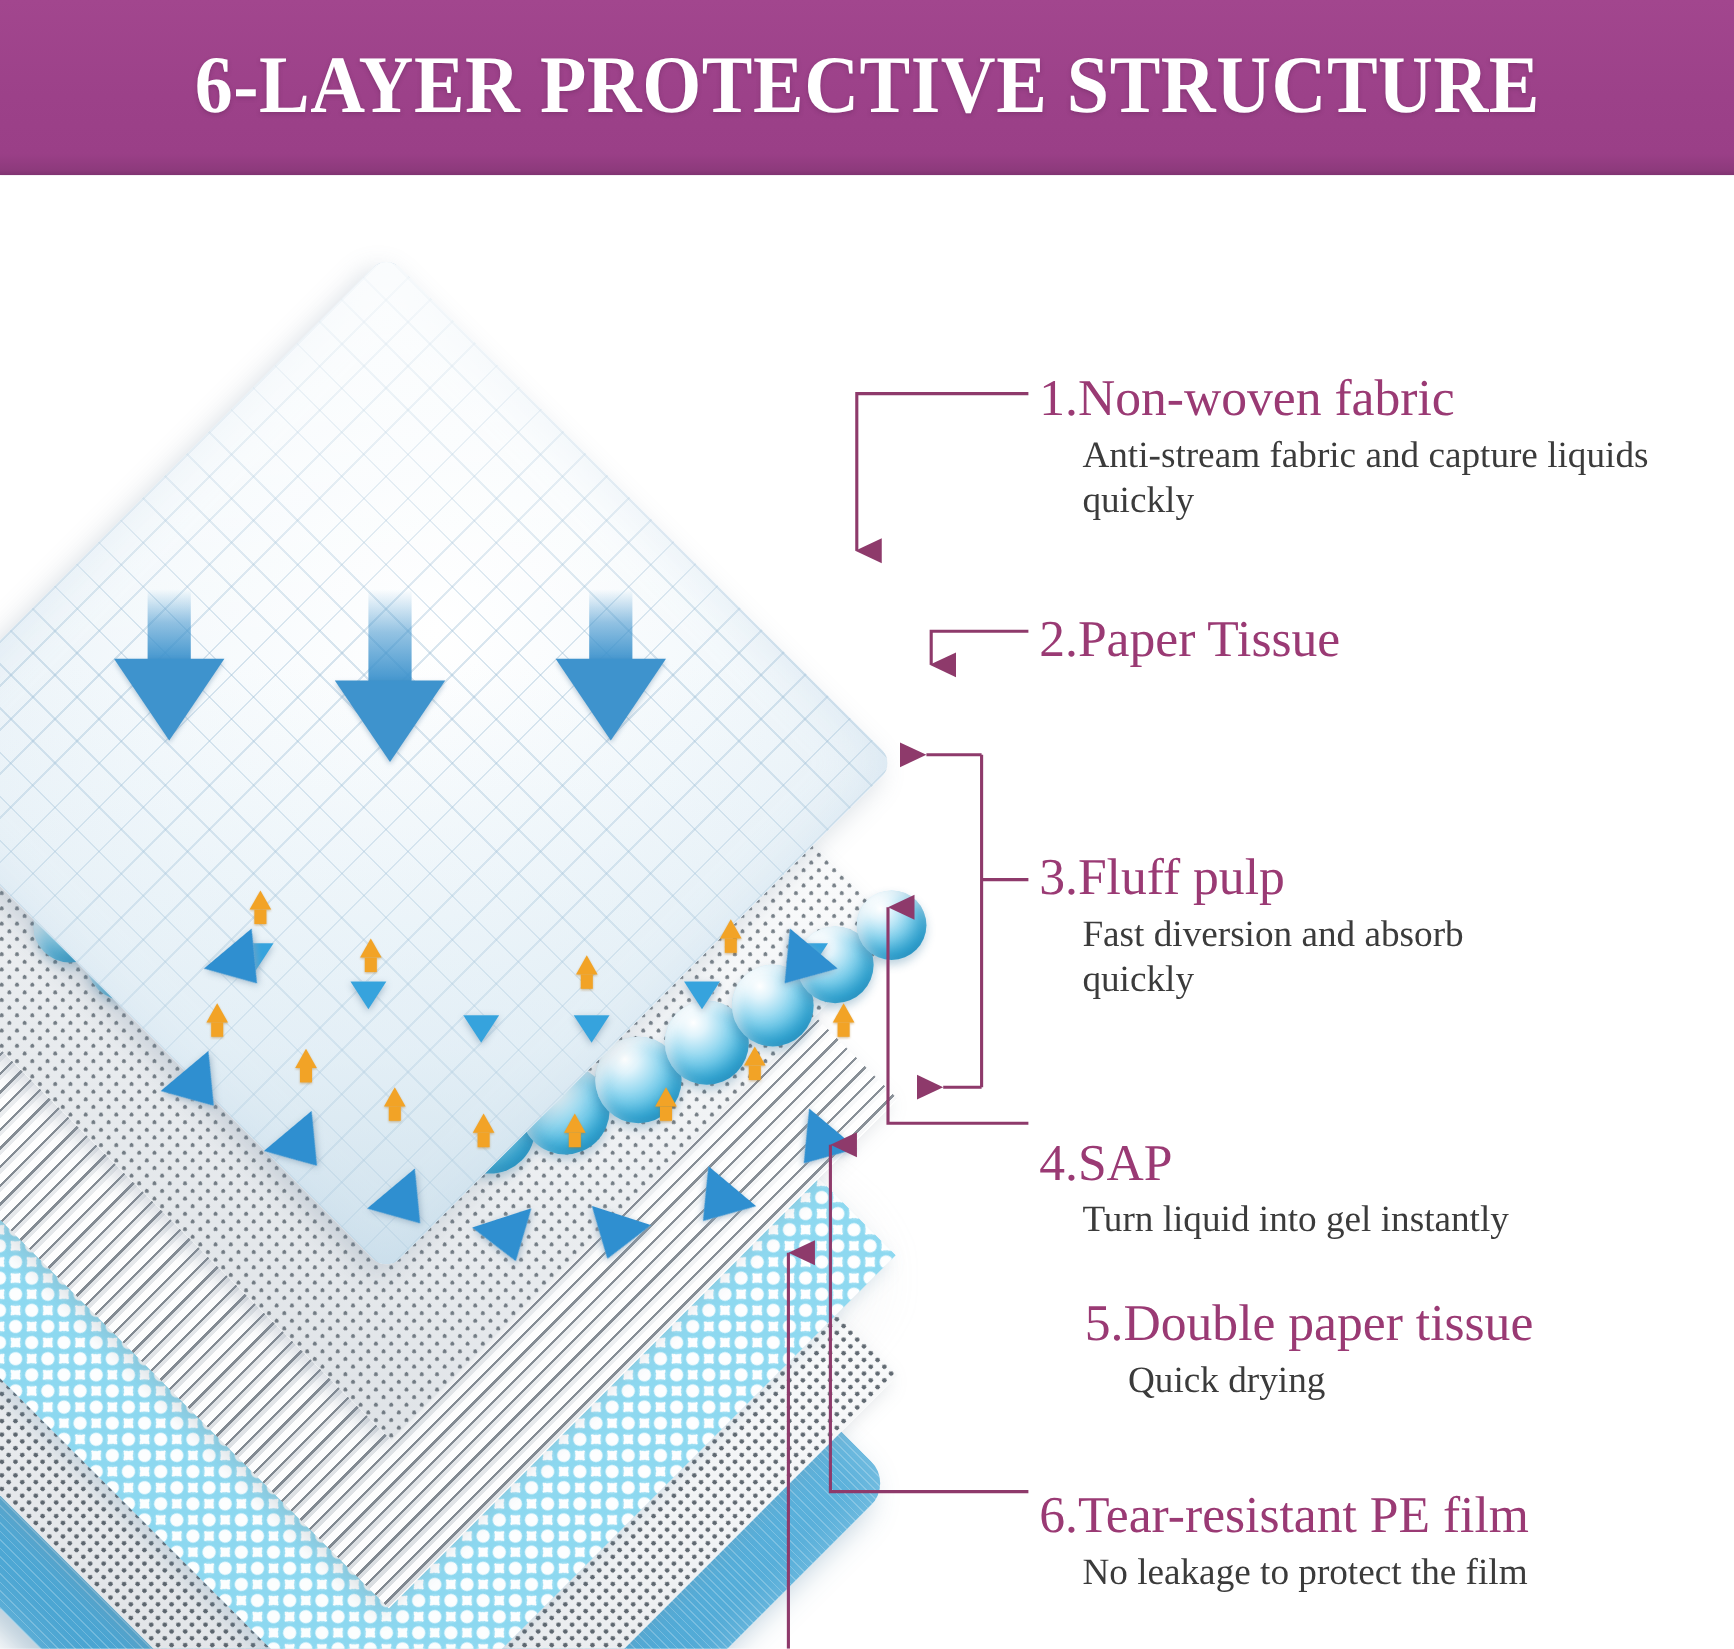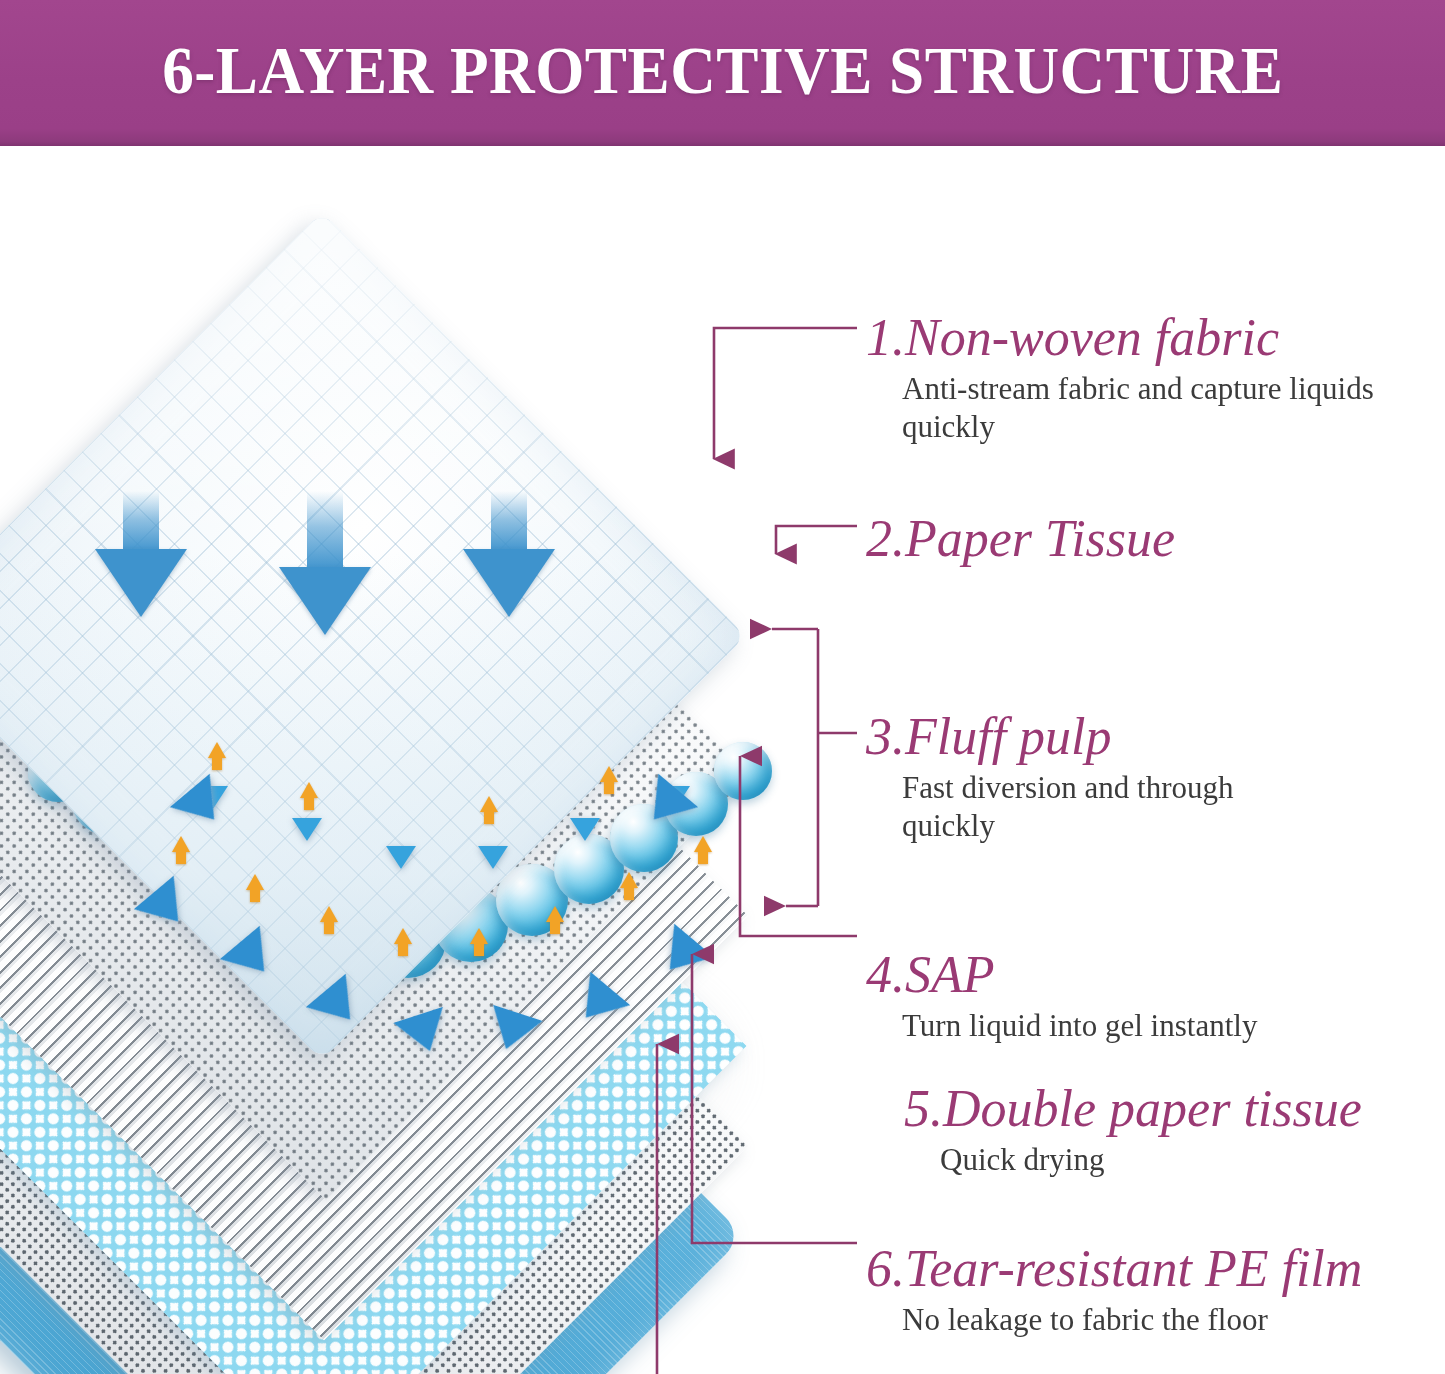--- a/index.html
+++ b/index.html
@@ -155,24 +155,23 @@
     filter:drop-shadow(0 2px 3px rgba(40,90,130,.4)) drop-shadow(0 0 0 #fff);}
   .bl-arrow.sm{border-left-width:15px;border-right-width:15px;border-top-width:23px;border-top-color:#36a3dd;}
 
   
   #connectors{position:absolute;left:0;top:0;width:1445px;height:1228px;pointer-events:none;}
 
   
   .label-block{position:absolute;width:540px;}
   .label-title{
     font-family:"Liberation Serif", serif;
-    font-size:52px;line-height:1.08;
+    font-size:43px;line-height:1.08;
     color:#9a3a74;
     white-space:nowrap;
-    font-style:italic;
   }
   .label-desc{
     font-family:"Liberation Serif", serif;
     font-size:31px;line-height:1.22;
     color:#3b3b3b;
     margin-left:36px;margin-top:4px;
   }
   #label-1{left:866px;top:164px;}
   #label-2{left:866px;top:365px;}
   #label-3{left:866px;top:563px;}
@@ -333,31 +332,31 @@
     <div class="label-title"><span>1.</span><span>Non-woven fabric</span></div>
     <div class="label-desc">Anti-stream fabric and capture liquids quickly</div>
   </div>
 
   <div class="label-block" id="label-2">
     <div class="label-title"><span>2.</span><span>Paper Tissue</span></div>
   </div>
 
   <div class="label-block" id="label-3">
     <div class="label-title"><span>3.</span><span>Fluff  pulp</span></div>
-    <div class="label-desc" style="max-width:400px;">Fast diversion and through quickly</div>
+    <div class="label-desc" style="max-width:400px;">Fast diversion and absorb quickly</div>
   </div>
 
   <div class="label-block" id="label-4">
     <div class="label-title"><span>4.</span><span>SAP</span></div>
     <div class="label-desc">Turn liquid into gel instantly</div>
   </div>
 
   <div class="label-block" id="label-5">
     <div class="label-title"><span>5.</span><span>Double paper tissue</span></div>
     <div class="label-desc">Quick drying</div>
   </div>
 
   <div class="label-block" id="label-6">
     <div class="label-title"><span>6.</span><span>Tear-resistant PE film</span></div>
-    <div class="label-desc">No leakage to fabric the floor</div>
+    <div class="label-desc">No leakage to protect the film</div>
   </div>
 
 </div>
 
 </body></html>

